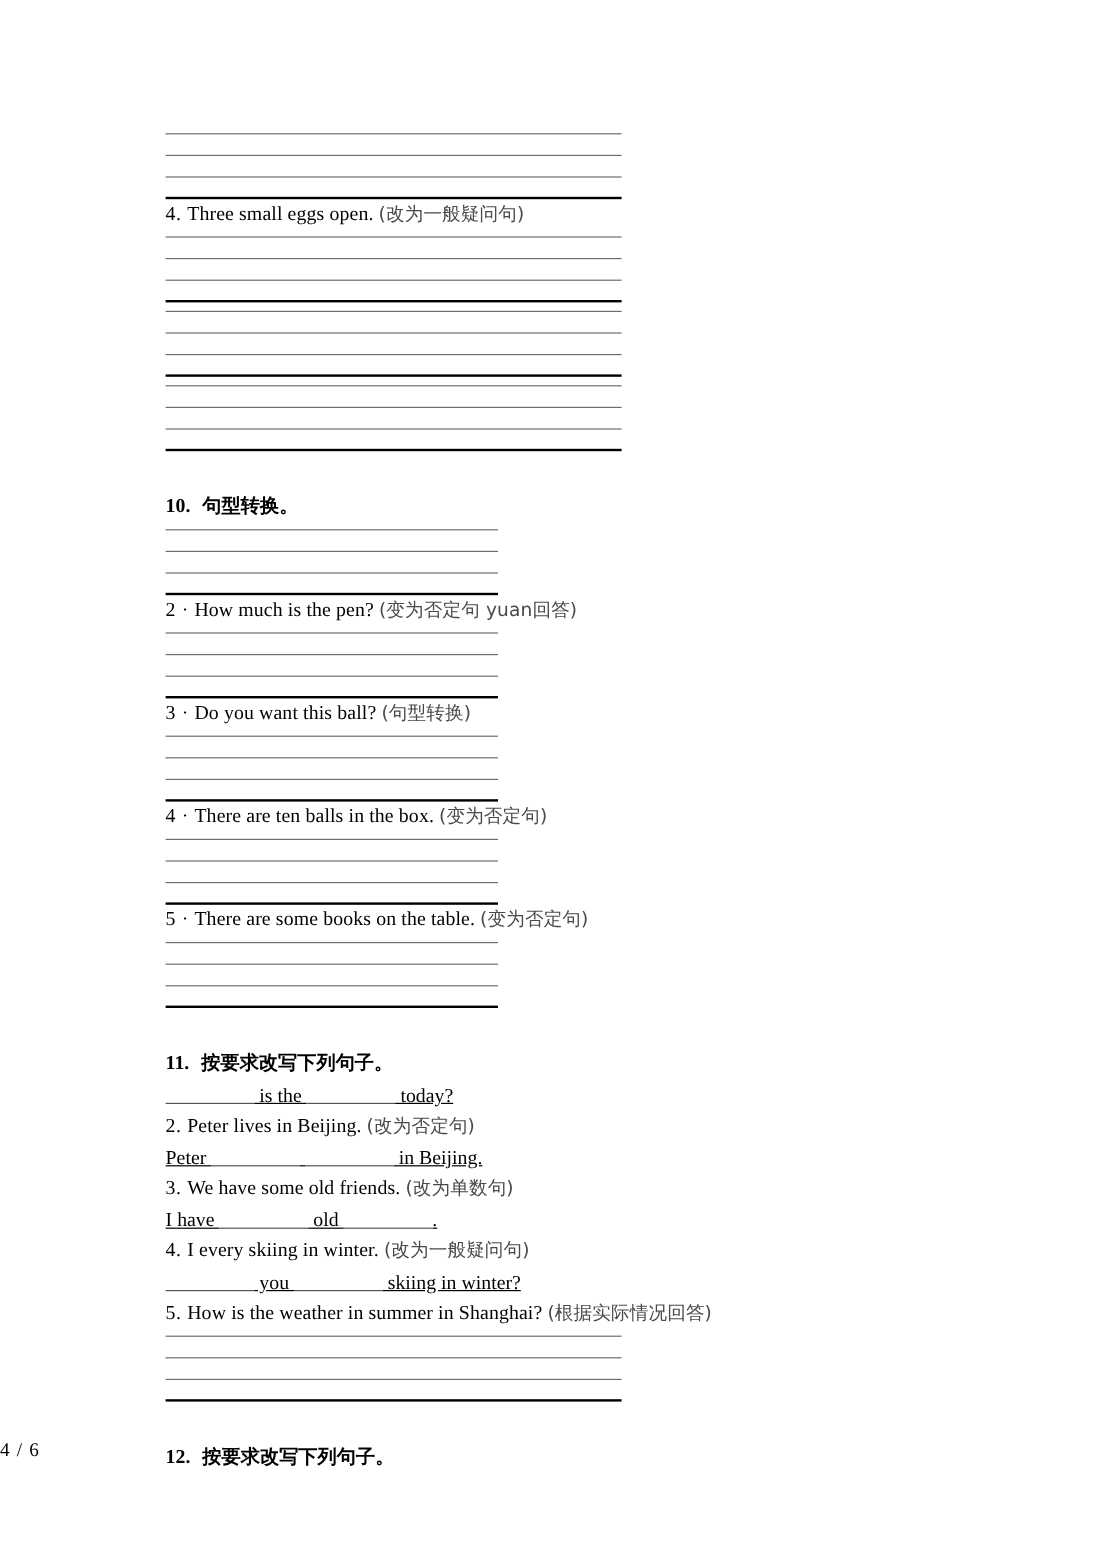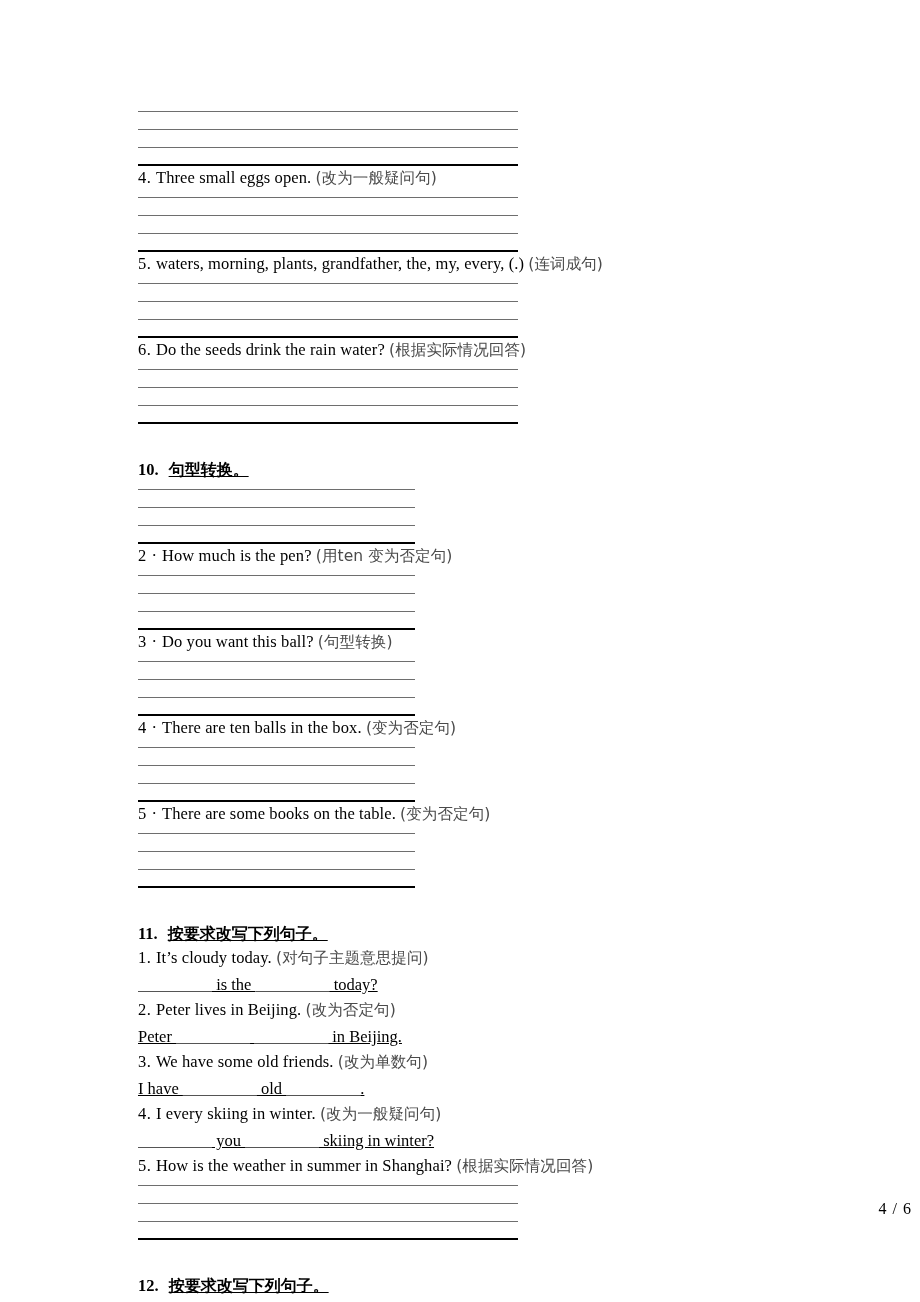--- a/index.html
+++ b/index.html
@@ -52,21 +52,20 @@
     line-height: 24px;
     white-space: nowrap;
   }
   .sec-head .sec-no {
     font-family: "Liberation Serif", serif;
   }
   .sec-head .sec-title {
     font-family: "DejaVu Sans", "Liberation Sans", sans-serif;
     font-size: 16px;
     margin-left: 10px;
-    text-decoration: underline;
   }
 
   
   .rules {
     margin: 0;
     padding: 0;
   }
   .rules .rule {
     height: 0;
     border-bottom: 1px solid #6e6e6e;
@@ -98,21 +97,21 @@
   .blk.w2 { width: 74px; }
 
   .gap-sec { height: 34px; }
 
   
   .footer {
     position: absolute;
     left: 0;
     top: 1200px;
     width: 912px;
-    text-align: right;
+    text-align: left;
     font-size: 16px;
     font-family: "Liberation Serif", serif;
     letter-spacing: 1px;
   }
 </style>
 </head>
 <body>
 
 <div class="page">
 
@@ -126,43 +125,41 @@
     </div>
 
     <div id="sections-root">
         <div class="q-text"><span class="q-num-dot">4. </span><span>Three small eggs open. </span><span class="cn">(改为一般疑问句)</span></div>
         <div class="rules w-long">
           <div class="rule first"></div>
           <div class="rule"></div>
           <div class="rule"></div>
           <div class="rule thick"></div>
         </div>
-        <div class="q-text"><span class="q-num-dot">5. </span><span>waters, morning, plants, grandfather, the, my, every, (.) </span><span class="cn">(连词成句)</span></div>
-        <div class="rules w-long">
-          <div class="rule first"></div>
-          <div class="rule"></div>
-          <div class="rule"></div>
-          <div class="rule thick"></div>
-        </div>
-        <div class="q-text"><span class="q-num-dot">6. </span><span>Do the seeds drink the rain water? </span><span class="cn">(根据实际情况回答)</span></div>
+        <div class="rules w-long">
+          <div class="rule first"></div>
+          <div class="rule"></div>
+          <div class="rule"></div>
+          <div class="rule thick"></div>
+        </div>
         <div class="rules w-long">
           <div class="rule first"></div>
           <div class="rule"></div>
           <div class="rule"></div>
           <div class="rule thick"></div>
         </div>
         <div class="gap-sec"></div>
         <div class="sec-head"><span class="sec-no">10.</span><span class="sec-title">句型转换。</span></div>
         <div class="rules w-short">
           <div class="rule first"></div>
           <div class="rule"></div>
           <div class="rule"></div>
           <div class="rule thick"></div>
         </div>
-        <div class="q-text"><span class="q-num-dot">2 · </span><span>How much is the pen? </span><span class="cn">(用ten 变为否定句)</span></div>
+        <div class="q-text"><span class="q-num-dot">2 · </span><span>How much is the pen? </span><span class="cn">(变为否定句 yuan回答)</span></div>
         <div class="rules w-short">
           <div class="rule first"></div>
           <div class="rule"></div>
           <div class="rule"></div>
           <div class="rule thick"></div>
         </div>
         <div class="q-text"><span class="q-num-dot">3 · </span><span>Do you want this ball? </span><span class="cn">(句型转换)</span></div>
         <div class="rules w-short">
           <div class="rule first"></div>
           <div class="rule"></div>
@@ -178,21 +175,20 @@
         </div>
         <div class="q-text"><span class="q-num-dot">5 · </span><span>There are some books on the table. </span><span class="cn">(变为否定句)</span></div>
         <div class="rules w-short">
           <div class="rule first"></div>
           <div class="rule"></div>
           <div class="rule"></div>
           <div class="rule thick"></div>
         </div>
         <div class="gap-sec"></div>
         <div class="sec-head"><span class="sec-no">11.</span><span class="sec-title">按要求改写下列句子。</span></div>
-        <div class="q-text"><span class="q-num-dot">1. </span><span>It’s cloudy today. </span><span class="cn">(对句子主题意思提问)</span></div>
         <div class="blank-line"><span></span><span class="blk w1"></span><span> is the </span><span class="blk w2"></span><span> today?</span></div>
         <div class="q-text"><span class="q-num-dot">2. </span><span>Peter lives in Beijing. </span><span class="cn">(改为否定句)</span></div>
         <div class="blank-line"><span>Peter </span><span class="blk w1"></span><span> </span><span class="blk w2"></span><span> in Beijing.</span></div>
         <div class="q-text"><span class="q-num-dot">3. </span><span>We have some old friends. </span><span class="cn">(改为单数句)</span></div>
         <div class="blank-line"><span>I have </span><span class="blk w1"></span><span> old </span><span class="blk w2"></span><span>.</span></div>
         <div class="q-text"><span class="q-num-dot">4. </span><span>I every skiing in winter. </span><span class="cn">(改为一般疑问句)</span></div>
         <div class="blank-line"><span></span><span class="blk w1"></span><span> you </span><span class="blk w2"></span><span> skiing in winter?</span></div>
         <div class="q-text"><span class="q-num-dot">5. </span><span>How is the weather in summer in Shanghai? </span><span class="cn">(根据实际情况回答)</span></div>
         <div class="rules w-long">
           <div class="rule first"></div>

